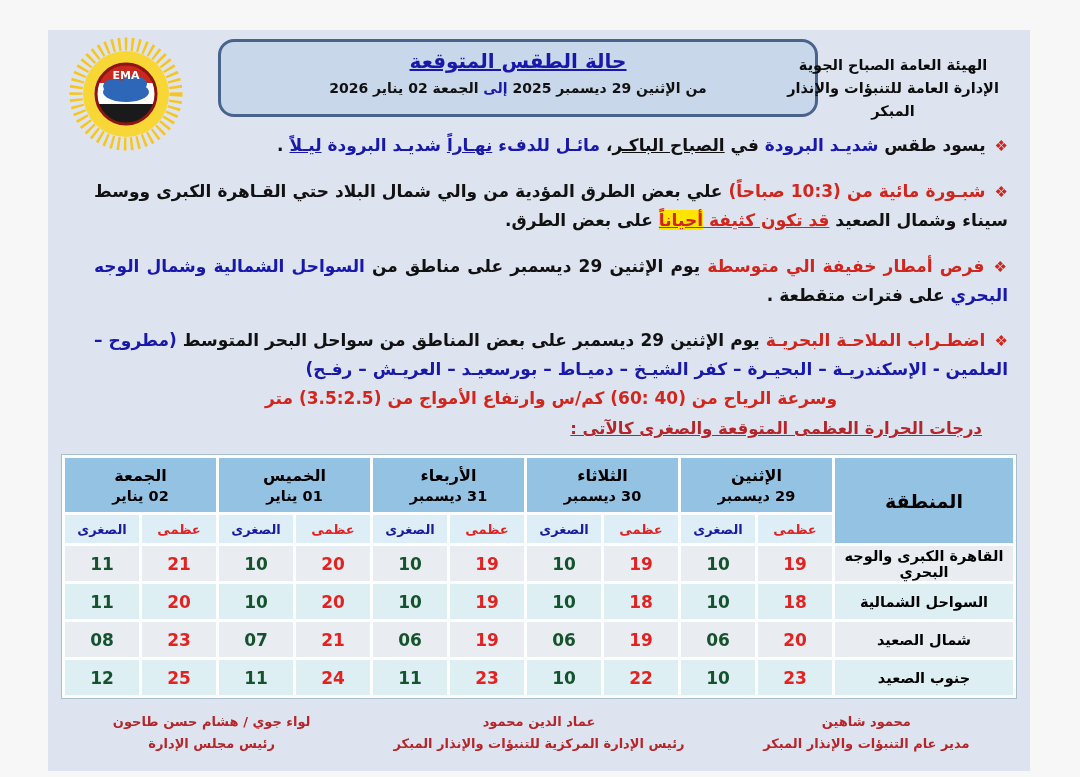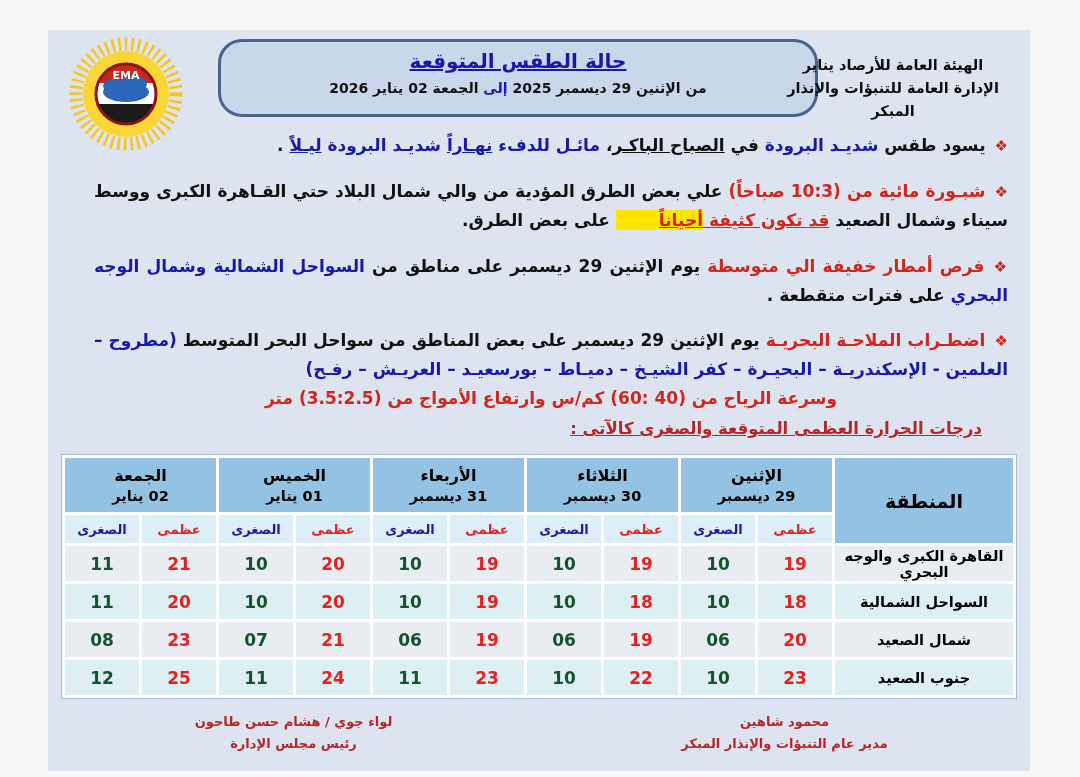--- a/index.html
+++ b/index.html
@@ -3,34 +3,34 @@
 <meta charset="utf-8">
 <style>
   html,body{margin:0;padding:0;width:1080px;height:777px;background:#f7f7f7;overflow:hidden;
     font-family:"DejaVu Sans", sans-serif;}
   .doc{position:absolute;left:48px;top:30px;width:982px;height:741px;background:#dee4ef;direction:rtl;}
 
   
   .org{position:absolute;top:24px;right:8px;width:258px;text-align:center;font-weight:bold;
     font-size:14.5px;color:#0c0c0c;line-height:1.6;}
   .titlebox{position:absolute;top:9px;right:212px;width:600px;height:78px;background:#c9d7ea;
-    border:3px solid #49648c;border-radius:24px;text-align:center;box-sizing:border-box;padding-top:7px;}
+    border:3px solid #49648c;border-radius:16px;text-align:center;box-sizing:border-box;padding-top:7px;}
   .title{color:#1818ab;font-size:20px;font-weight:bold;text-decoration:underline;}
   .subtitle{font-size:14px;font-weight:bold;margin-top:7px;color:#000;}
   .logo{position:absolute;top:4px;left:16px;width:124px;height:120px;}
 
   
   .bullets{position:absolute;top:101px;right:22px;left:46px;text-align:justify;}
   .bullet{font-size:17px;font-weight:bold;line-height:1.7;margin-bottom:17px;color:#111;}
   .marker{color:#d1261d;font-size:15px;margin-inline-end:9px;}
   .c-black{color:#111;}
   .c-blue{color:#1818ab;}
   .c-red{color:#d1261d;}
   .u{text-decoration:underline;margin-top:6px;}
-  .hl{background:#ffe400;padding-left:43px;}
+  .hl{background:#ffe400;}
   .blk{display:block;text-align:center;}
 
   
   .tbl-title{position:absolute;top:389px;right:48px;color:#b4262a;font-size:16.5px;font-weight:bold;
     text-decoration:underline;}
 
   
   .tbl-wrap{position:absolute;top:424px;left:13px;width:956px;}
   table{width:100%;border-collapse:separate;border-spacing:3px;background:#fdfeff;
     border:1px solid #a8bfd2;table-layout:fixed;}
@@ -77,21 +77,21 @@
     </g>
     <circle cx="60" cy="60" r="30" fill="none" stroke="#8d1510" stroke-width="3"></circle>
   </svg>
 
   <div class="titlebox">
     <div class="title">حالة الطقس المتوقعة</div>
     <div class="subtitle"><span class="c-black">من الإثنين 29 ديسمبر 2025 </span><span class="c-blue">إلى</span><span class="c-black"> الجمعة 02 يناير 2026</span></div>
   </div>
 
   <div class="org">
-    <div>الهيئة العامة للأرصاد يناير</div>
+    <div>الهيئة العامة الصباح الجوية</div>
     <div>الإدارة العامة للتنبؤات والإنذار المبكر</div>
   </div>
 
   <div class="bullets">
       <div class="bullet"><span class="marker">❖</span><span class="c-black">يسود طقس </span><span class="c-blue">شديـد البرودة</span><span class="c-black"> في </span><span class="c-black u">الصباح الباكـر</span><span class="c-black">، </span><span class="c-blue">مائـل للدفء </span><span class="c-blue u">نهـاراً</span><span class="c-blue"> شديـد البرودة </span><span class="c-blue u">ليـلاً</span><span class="c-black"> .</span></div>
       <div class="bullet"><span class="marker">❖</span><span class="c-red">شبـورة مائية من (10:3 صباحاً)</span><span class="c-black"> علي بعض الطرق المؤدية من والي شمال البلاد حتي القـاهرة الكبرى ووسط سيناء وشمال الصعيد </span><span class="c-red u">قد تكون كثيفة </span><span class="c-red u hl">أحياناً</span><span class="c-black"> على بعض الطرق.</span></div>
       <div class="bullet"><span class="marker">❖</span><span class="c-red">فرص أمطار خفيفة الي متوسطة </span><span class="c-black">يوم الإثنين 29 ديسمبر على مناطق من </span><span class="c-blue">السواحل الشمالية وشمال الوجه البحري</span><span class="c-black"> على فترات متقطعة .</span></div>
       <div class="bullet"><span class="marker">❖</span><span class="c-red">اضطـراب الملاحـة البحريـة </span><span class="c-black">يوم الإثنين 29 ديسمبر على بعض المناطق من سواحل البحر المتوسط </span><span class="c-blue">(مطروح – العلمين - الإسكندريـة – البحيـرة – كفر الشيـخ – دميـاط – بورسعيـد – العريـش – رفـح)</span><span class="c-red blk">وسرعة الرياح من (40 :60) كم/س وارتفاع الأمواج من (3.5:2.5) متر</span></div>
     </div>
 
@@ -189,19 +189,23 @@
             <td class="td-min">12</td>
           </tr>
         </tbody>
       </table>
   </div>
 
   <div class="signatures">
       <div class="sig">
         <div>محمود شاهين</div>
         <div>مدير عام التنبؤات والإنذار المبكر</div>
+      </div>
+      <div class="sig">
+        <div>عماد الدين محمود</div>
+        <div>رئيس الإدارة المركزية للتنبؤات والإنذار المبكر</div>
       </div>
       <div class="sig">
         <div>لواء جوي / هشام حسن طاحون</div>
         <div>رئيس مجلس الإدارة</div>
       </div>
     </div>
 </div>
 
 </body></html>

